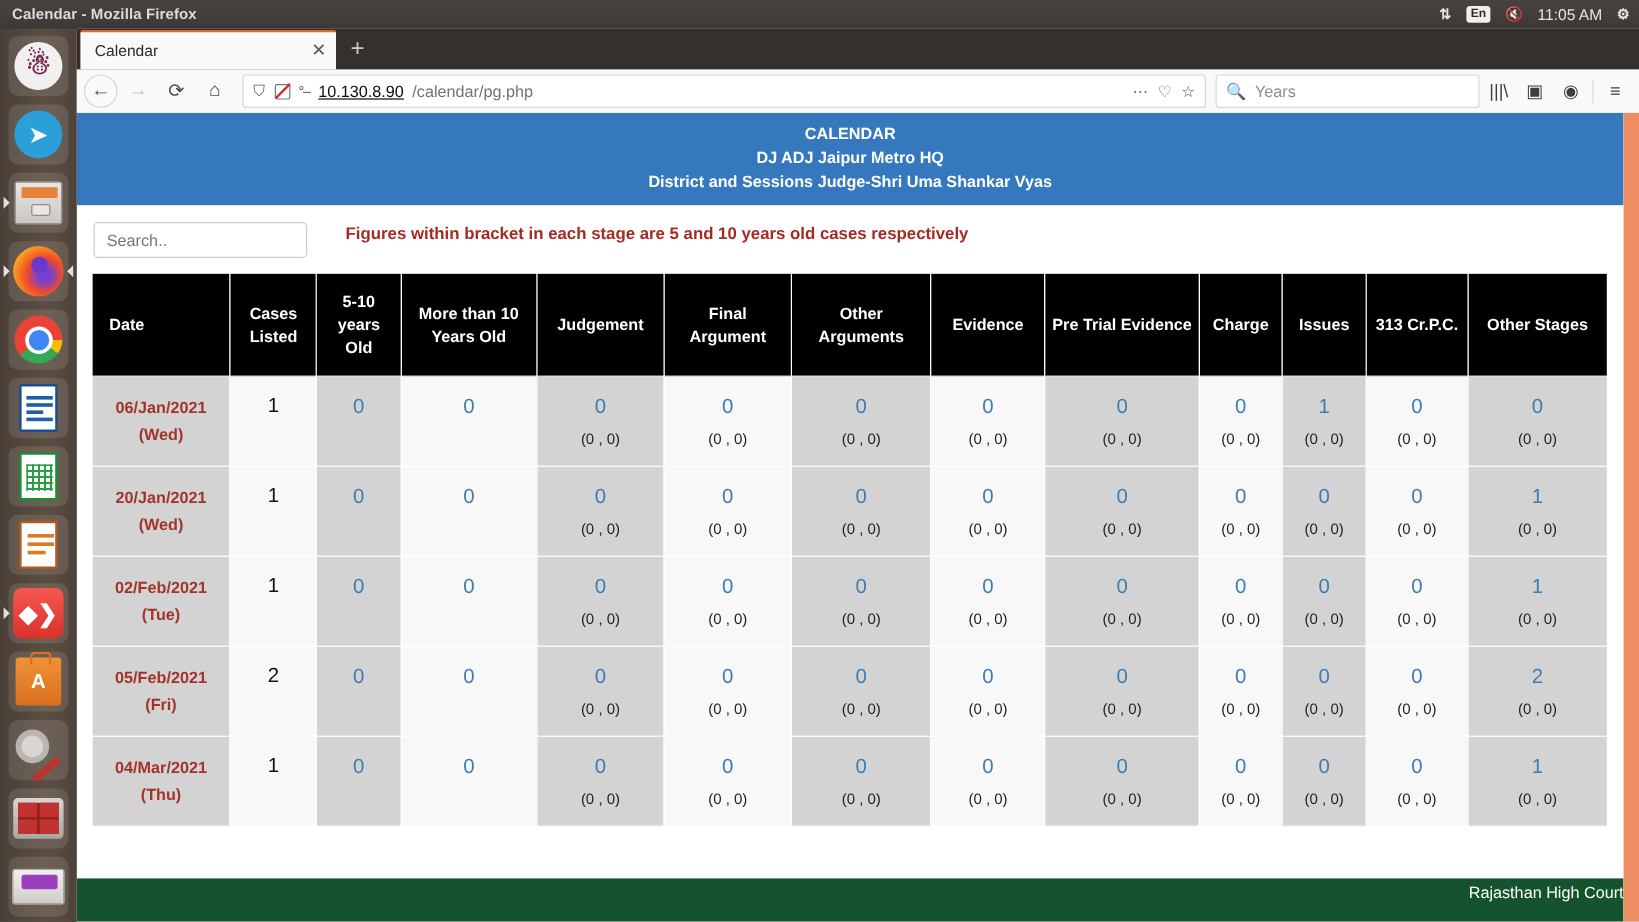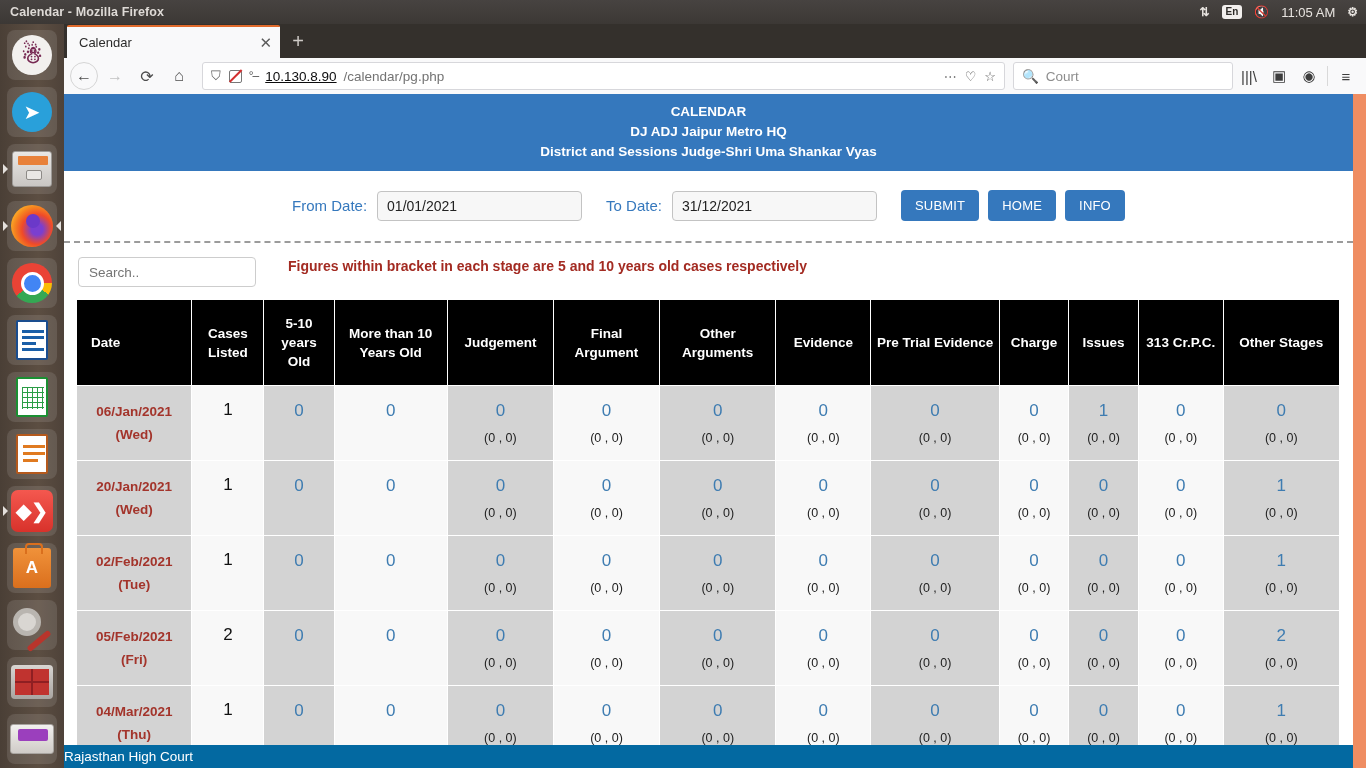--- a/index.html
+++ b/index.html
@@ -171,22 +171,22 @@
   td.date{
     color:#a3342b; font-size:13.5px; text-align:left; padding-left:14px; line-height:23px;font-weight:bold;
   }
   td.listed{ color:#111; font-size:17px; }
   .bignum{ color:#3e7cb1; font-size:17px; line-height:21px; display:block;}
   .paren{ color:#222; font-size:12.5px; display:block; margin-top:10px;}
   .shadeA{ background:#d3d3d3; }
   .shadeB{ background:#f8f8f8; }
 
   .footer{
-    position:absolute; left:0; bottom:0; width:1289px; height:23px; background:#0369a1;
-    color:#fff; font-size:13.5px; text-align:left; line-height:23px;
+    position:absolute; left:0; bottom:0; width:1289px; height:36px; background:#14532d;
+    color:#fff; font-size:13.5px; text-align:right; line-height:23px;
   }
 </style>
 </head>
 <body>
 
 <div class="titlebar">
   <span class="tb-title">Calendar - Mozilla Firefox</span>
   <div class="tb-right">
     <span class="tb-ico">⇅</span>
     <span class="lang-box">En</span>
@@ -285,50 +285,39 @@
       <span class="host">10.130.8.90</span>
         <span class="path">/calendar/pg.php</span>
       <span class="url-right">
         <span>⋯</span>
         <span>♡</span>
         <span>☆</span>
       </span>
     </div>
     <div class="searchbar">
       <span>🔍</span>
-      <span>Court</span>
+      <span>Years</span>
     </div>
     <div class="tool-ico">|||\</div>
     <div class="tool-ico">▣</div>
     <div class="tool-ico">◉</div>
     <div class="tb-sep"></div>
     <div class="tool-ico">≡</div>
   </div>
 </div>
 
 <div class="viewport">
   <div class="page">
 
     <div class="banner">
       <div>CALENDAR</div>
       <div>DJ ADJ Jaipur Metro HQ</div>
       <div>District and Sessions Judge-Shri Uma Shankar Vyas</div>
     </div>
 
-    <div class="formrow">
-      <span class="flabel">From Date:</span>
-      <input class="fin" value="01/01/2021" style="">
-      <span class="gap"></span>
-      <span class="flabel">To Date:</span>
-      <input class="fin" value="31/12/2021" style="">
-      <span class="gap"></span>
-      <button class="btn">SUBMIT</button>
-      <button class="btn">HOME</button>
-      <button class="btn">INFO</button>
-    </div>
 
     <div class="toolrow">
       <input class="searchinput" placeholder="Search.." style="">
       <div class="note">Figures within bracket in each stage are 5 and 10 years old cases respectively</div>
     </div>
 
     <table class="cal">
       <colgroup>
         <col style="width:112px">
           <col style="width:70px">

